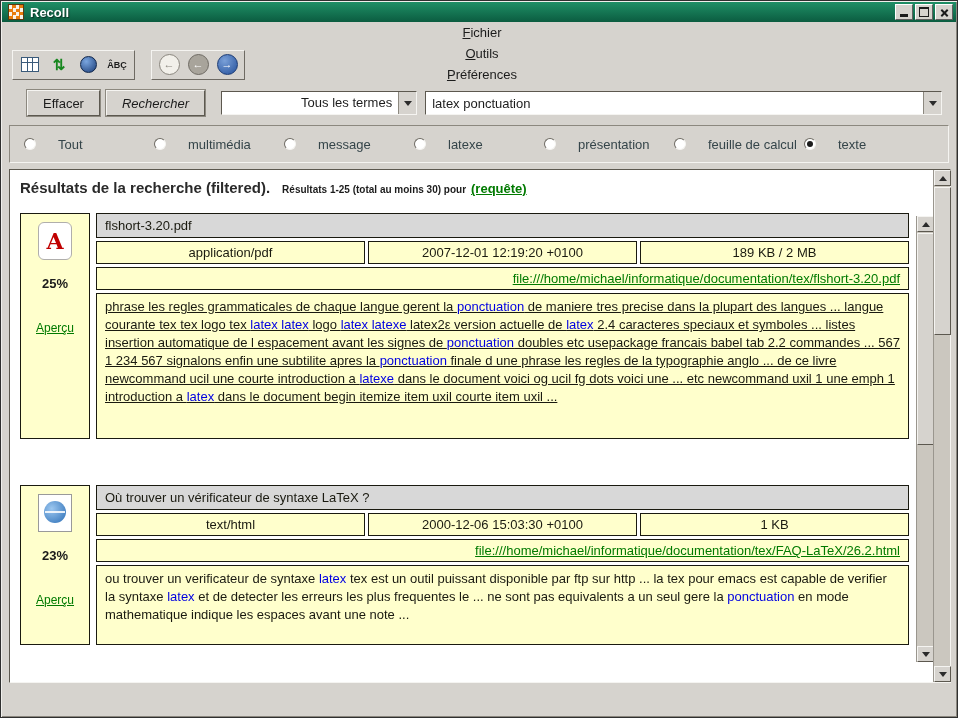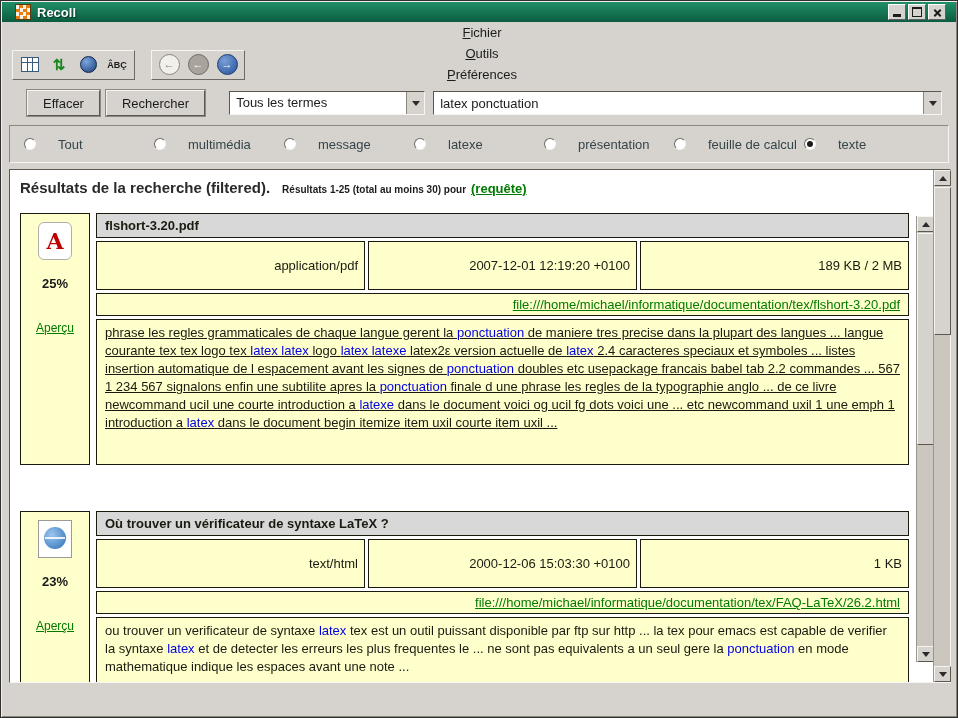--- a/index.html
+++ b/index.html
@@ -2,21 +2,21 @@
 <html><head>
 <meta charset="utf-8">
 <style>
   html,body{margin:0;padding:0;}
   body{width:958px;height:718px;font-family:"Liberation Sans",sans-serif;font-size:13px;background:#6b6b6b;}
   .window{position:relative;width:958px;height:718px;background:#d6d3ce;border:1px solid #2f2f2f;box-sizing:border-box;overflow:hidden;
           box-shadow:inset 1px 1px 0 #f0efec, inset -1px -1px 0 #8a867e;}
 
   
   .titlebar{position:absolute;left:1px;right:1px;top:1px;height:20px;
-            background:linear-gradient(180deg,#1f8f66,#0b5c40);display:flex;align-items:center;padding:0 10px;}
+            background:linear-gradient(180deg,#1f8f66,#0b5c40);display:flex;align-items:center;padding:0 3px;}
   .app-icon{width:14px;height:14px;margin:0 6px 0 3px;border:1px solid #5a3a10;
             background:conic-gradient(#e87d0d 0 25%,#f7f3ea 0 50%,#e87d0d 0 75%,#f7f3ea 0);background-size:7px 7px;}
   .title-text{color:#fff;font-weight:bold;font-size:13px;text-shadow:1px 1px 1px rgba(0,0,0,.55);flex:1;}
   .win-buttons{display:flex;gap:2px;}
   .winbtn{width:16px;height:14px;background:#d6d3ce;border:1px solid;border-color:#fff #5f5f5f #5f5f5f #fff;
           display:flex;align-items:center;justify-content:center;}
   .glyph-min{width:8px;height:3px;background:#1c1c1c;align-self:flex-end;margin-bottom:2px;}
   .glyph-max{width:8px;height:7px;border:1px solid #1c1c1c;border-top-width:2px;}
   .glyph-close{position:relative;width:9px;height:9px;}
   .glyph-close::before,.glyph-close::after{content:"";position:absolute;left:0;top:4px;width:9px;height:2px;background:#1c1c1c;}
@@ -45,24 +45,24 @@
   .nav-first{background:#f2f0ea;border:1px solid #8a867e;color:#8a867e;}
   .nav-prev{background:#a8a49b;border:1px solid #6e6a63;color:#fff;}
   .nav-next{background:radial-gradient(circle at 35% 30%,#7aa0d8,#234f9a);border:1px solid #1a3a74;color:#fff;}
 
   
   .search-row{position:absolute;left:12px;right:1px;top:86px;height:32px;display:flex;align-items:center;padding:0 14px;}
   .gtk-button{height:26px;padding:0 15px;background:#d6d3ce;font-size:13px;color:#1c1c1c;font-family:inherit;
               border:1px solid;border-color:#f5f4f1 #5c584f #5c584f #f5f4f1;box-shadow:0 0 0 1px #8c887f;
               display:flex;align-items:center;}
   .btn-clear{margin-right:6px;}
-  .btn-search{margin-right:24px;}
+  .btn-search{margin-right:16px;font-style:italic;}
   .combo{height:24px;display:flex;align-items:stretch;background:#fff;
          border:1px solid;border-color:#5c584f #f5f4f1 #f5f4f1 #5c584f;box-sizing:border-box;}
-  .combo-mode{width:196px;margin-right:8px;}
+  .combo-mode{width:196px;margin-right:8px;text-align:right;}
   .combo-query{flex:1;}
   .combo-text{padding:3px 6px;font-size:13px;white-space:nowrap;overflow:hidden;flex:1;color:#1c1c1c;}
   .combo input{border:none;outline:none;flex:1;font:13px "Liberation Sans",sans-serif;padding:0 6px;color:#1c1c1c;background:#fff;min-width:0;}
   .combo-btn{width:17px;background:#d6d3ce;border-left:1px solid #8c887f;display:flex;align-items:center;justify-content:center;}
   .combo-arrow{width:0;height:0;border-left:4px solid transparent;border-right:4px solid transparent;border-top:5px solid #2b2b2b;}
 
   
   .filter-panel{position:absolute;left:8px;right:8px;top:124px;height:38px;display:flex;align-items:center;padding:0 14px;
                 border:1px solid;border-color:#8c887f #f5f4f1 #f5f4f1 #8c887f;box-sizing:border-box;}
   .radio-item{display:flex;align-items:center;gap:22px;width:131px;cursor:default;}
@@ -89,22 +89,22 @@
               color:#c00000;font-weight:bold;font-size:22px;font-family:"DejaVu Serif",serif;}
   .html-file-icon{background:#fff;border:1px solid #9a9a9a;}
   .html-file-icon::before{content:"";position:absolute;left:5px;top:6px;width:22px;height:22px;border-radius:50%;
               background:radial-gradient(circle at 35% 35%,#9cc7f0,#2a6db5);}
   .html-file-icon::after{content:"";position:absolute;left:6px;top:16px;width:20px;height:2px;background:rgba(255,255,255,.85);}
   .relevance{font-weight:bold;margin-top:16px;font-size:13px;color:#1a1a1a;}
   .preview-link{color:#007a00;text-decoration:underline;margin-top:30px;font-size:12px;cursor:pointer;}
 
   .entry-table{flex:1;border-collapse:separate;border-spacing:3px;table-layout:fixed;width:calc(100% - 73px);}
   .entry-table td{border:1px solid #1a1a10;background:#ffffcc;font-size:13px;color:#1a1a10;box-sizing:border-box;}
-  td.title-cell{background:#d8d8d8;font-weight:bold;padding:4px 8px;}
-  td.meta-cell{text-align:right;padding:16px 6px;}
+  td.title-cell{background:#d8d8d8;font-weight:normal;padding:4px 8px;}
+  td.meta-cell{text-align:center;padding:3px 6px;}
   td.url-cell{padding:3px 8px;white-space:nowrap;overflow:hidden;text-align:right;}
   .url-link{color:#007a00;text-decoration:underline;cursor:pointer;}
   td.snippet-cell{padding:4px 8px;line-height:18px;vertical-align:top;}
   .entry-1 td.snippet-cell{height:146px;text-decoration:underline;}
   .entry-2 td.snippet-cell{height:80px;}
   .hl{color:#0000e0;}
 
   
   .scrollbar{position:absolute;width:17px;background:#cbc7bf;box-sizing:border-box;}
   .sb-outer{right:0;top:0;bottom:0;border-left:1px solid #9a968e;}

